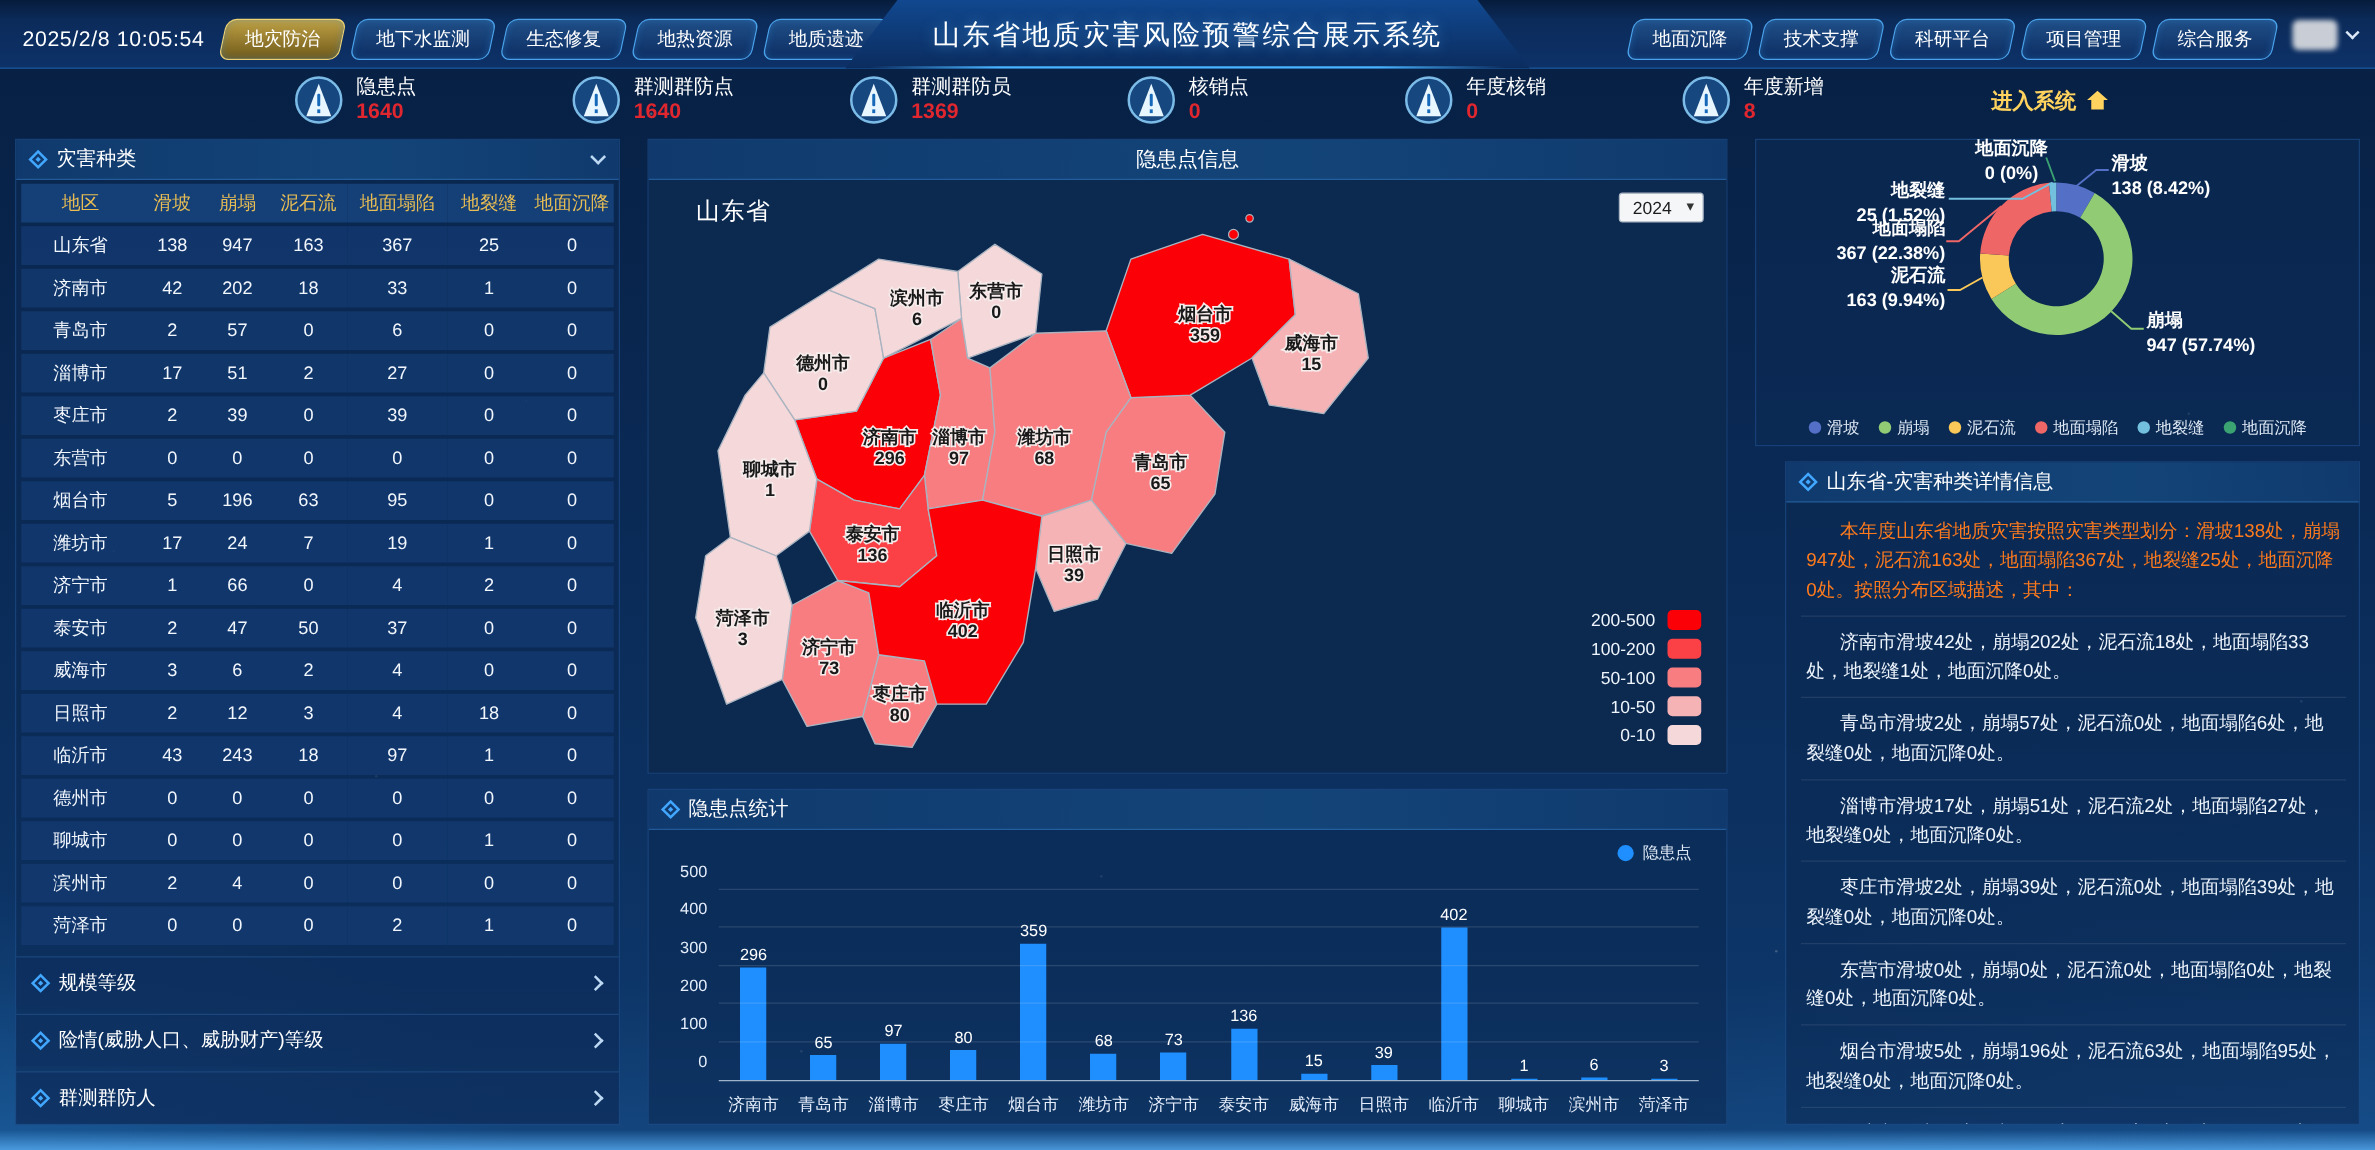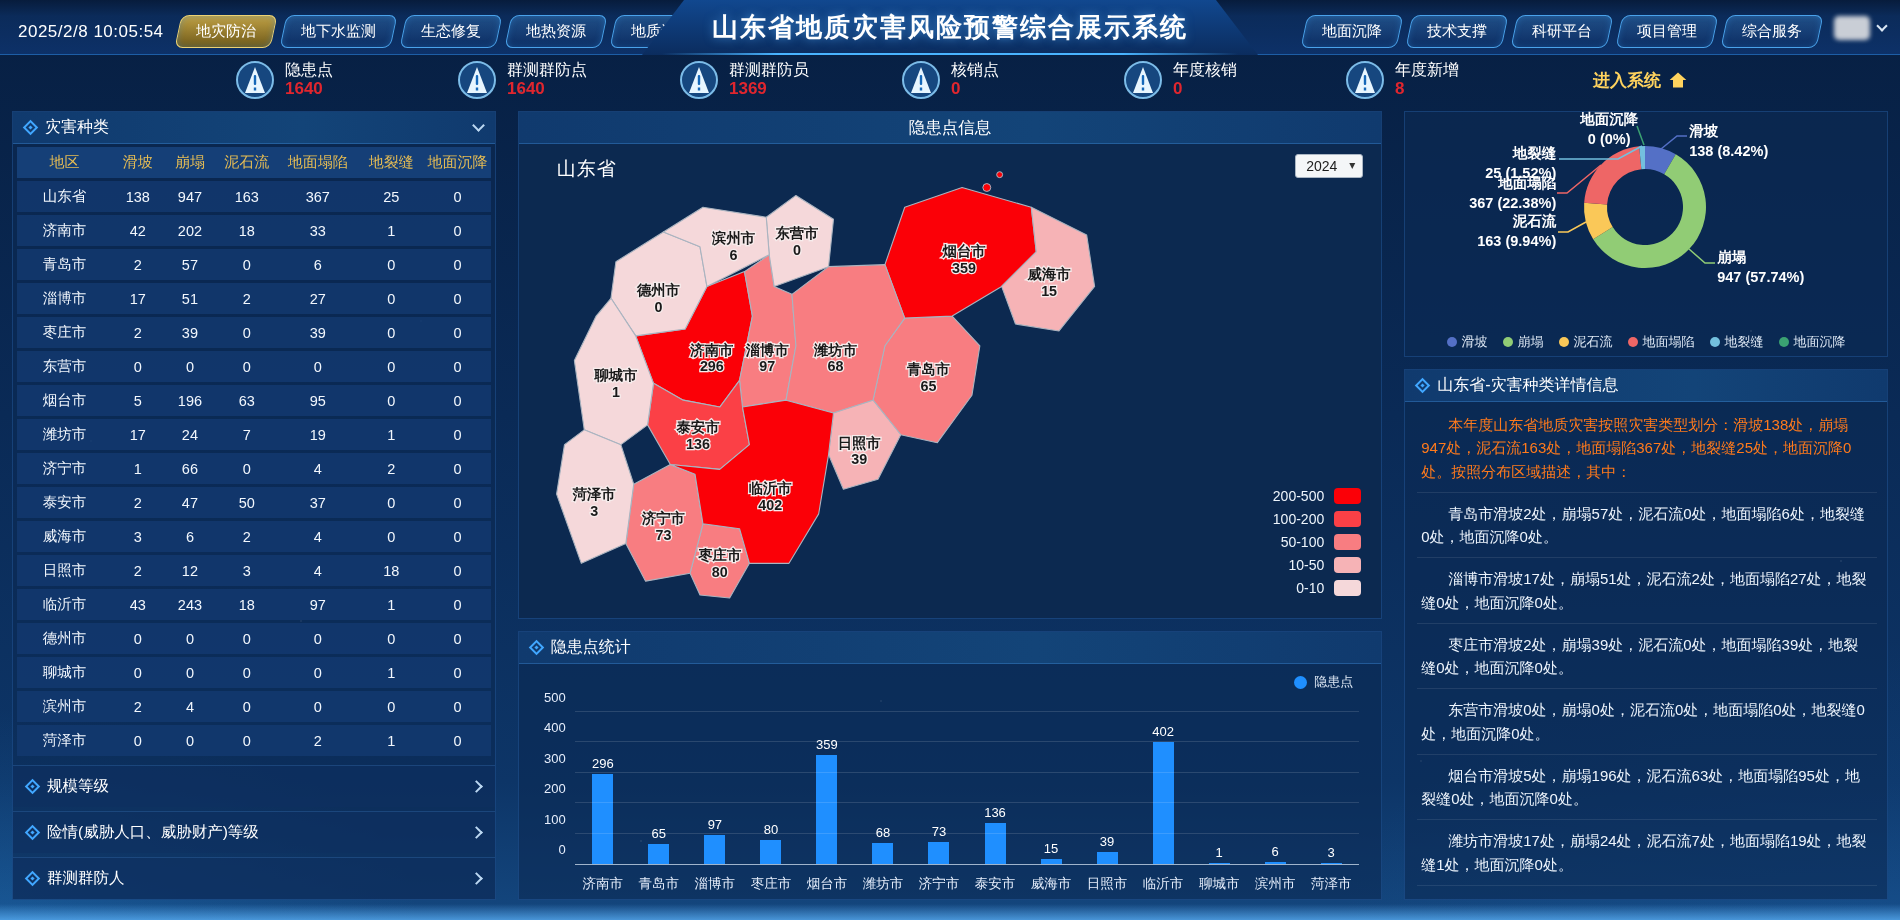--- a/index.html
+++ b/index.html
@@ -30,21 +30,21 @@
   .tab { height:33px; padding:0 17px; border:1px solid #4aa2ea; border-radius:8px; transform:skewX(-12deg);
     background:linear-gradient(180deg, rgba(80,160,235,.30), rgba(12,45,98,.85)); display:flex; align-items:center;
     cursor:pointer; box-shadow:0 0 6px rgba(50,140,220,.35) inset; }
   .tab > span { transform:skewX(12deg); font-size:15px; white-space:nowrap; }
   .tab.active { background:linear-gradient(180deg,#bfa044,#6f5a1a); border-color:#ecd273; }
   .title-banner { position:absolute; left:50%; top:0; transform:translateX(-50%); height:55px; padding:0 70px;
     display:flex; align-items:center; background:linear-gradient(180deg,#11488f,#0b2c5e);
     clip-path:polygon(42px 0, calc(100% - 42px) 0, 100% 100%, 0 100%); }
   .title-banner::after { content:""; position:absolute; left:20px; right:20px; bottom:0; height:2px;
     background:linear-gradient(90deg, rgba(70,180,255,0), #49b4ff 20%, #49b4ff 80%, rgba(70,180,255,0)); }
-  .main-title { font-size:26px; font-weight:bold; letter-spacing:2px; white-space:nowrap;
+  .main-title { font-size:22px; font-weight:normal; letter-spacing:2px; white-space:nowrap;
     text-shadow:0 0 10px rgba(90,180,255,.6); }
   .user-area { display:flex; align-items:center; gap:8px; margin-left:14px; padding-bottom:8px; cursor:pointer; }
   .avatar { width:36px; height:24px; border-radius:5px; background:#c9ced6; filter:blur(2px); }
   .chev-down-sm { width:8px; height:8px; border-right:2px solid #dce8f5; border-bottom:2px solid #dce8f5;
     transform:rotate(45deg); margin-top:-4px; }
 
   
   .statsbar { height:50px; display:flex; align-items:center; padding-left:235px; }
   .stat { width:222px; display:flex; align-items:center; gap:10px; cursor:pointer; }
   .stat svg { flex:0 0 40px; }
@@ -115,21 +115,21 @@
 
   
   .donut-panel { height:246px; flex:0 0 246px; display:flex; flex-direction:column; }
   .donut-body { position:relative; flex:1; }
   .donut-label { position:absolute; font-size:14.5px; font-weight:bold; line-height:1.35; white-space:nowrap; z-index:3; }
   .donut-legend { position:absolute; left:0; right:0; bottom:5px; display:flex; justify-content:center; gap:15px; }
   .donut-legend .it { display:flex; align-items:center; gap:5px; font-size:13px; color:#dfe9f5; cursor:pointer; }
   .donut-legend .d { width:10px; height:10px; border-radius:50%; }
 
   
-  .details-panel { margin-top:12px; flex:1; display:flex; flex-direction:column; min-height:0; }
+  .details-panel { margin-top:12px; flex:1; display:flex; flex-direction:column; min-height:0;margin-left:24px; }
   .details-body { flex:1; overflow-y:auto; padding:2px 10px 6px 12px; min-height:0; }
   .details-body::-webkit-scrollbar { width:7px; }
   .details-body::-webkit-scrollbar-track { background:rgba(255,255,255,.06); }
   .details-body::-webkit-scrollbar-thumb { background:#3d85c6; border-radius:4px; }
   .para { font-size:15px; line-height:1.55; padding:9px 4px; text-indent:1.8em; color:#eef5fd;
     border-bottom:1px solid rgba(255,255,255,.09); }
   .para.hl { color:#ff7a1c; }
 </style>
 </head>
 <body>
@@ -715,20 +715,21 @@
         </div>
     </div>
 
     <div class="details-panel panel">
       <div class="sec-head">
         <span class="dmd"></span>
         <span>山东省-灾害种类详情信息</span>
       </div>
       <div class="details-body">
           <div class="para hl">本年度山东省地质灾害按照灾害类型划分：滑坡138处，崩塌947处，泥石流163处，地面塌陷367处，地裂缝25处，地面沉降0处。按照分布区域描述，其中：</div>
+          <div class="para">济南市滑坡42处，崩塌202处，泥石流18处，地面塌陷33处，地裂缝1处，地面沉降0处。</div>
           <div class="para">青岛市滑坡2处，崩塌57处，泥石流0处，地面塌陷6处，地裂缝0处，地面沉降0处。</div>
           <div class="para">淄博市滑坡17处，崩塌51处，泥石流2处，地面塌陷27处，地裂缝0处，地面沉降0处。</div>
           <div class="para">枣庄市滑坡2处，崩塌39处，泥石流0处，地面塌陷39处，地裂缝0处，地面沉降0处。</div>
           <div class="para">东营市滑坡0处，崩塌0处，泥石流0处，地面塌陷0处，地裂缝0处，地面沉降0处。</div>
           <div class="para">烟台市滑坡5处，崩塌196处，泥石流63处，地面塌陷95处，地裂缝0处，地面沉降0处。</div>
           <div class="para">潍坊市滑坡17处，崩塌24处，泥石流7处，地面塌陷19处，地裂缝1处，地面沉降0处。</div>
         </div>
     </div>
   </aside>
 </main>

